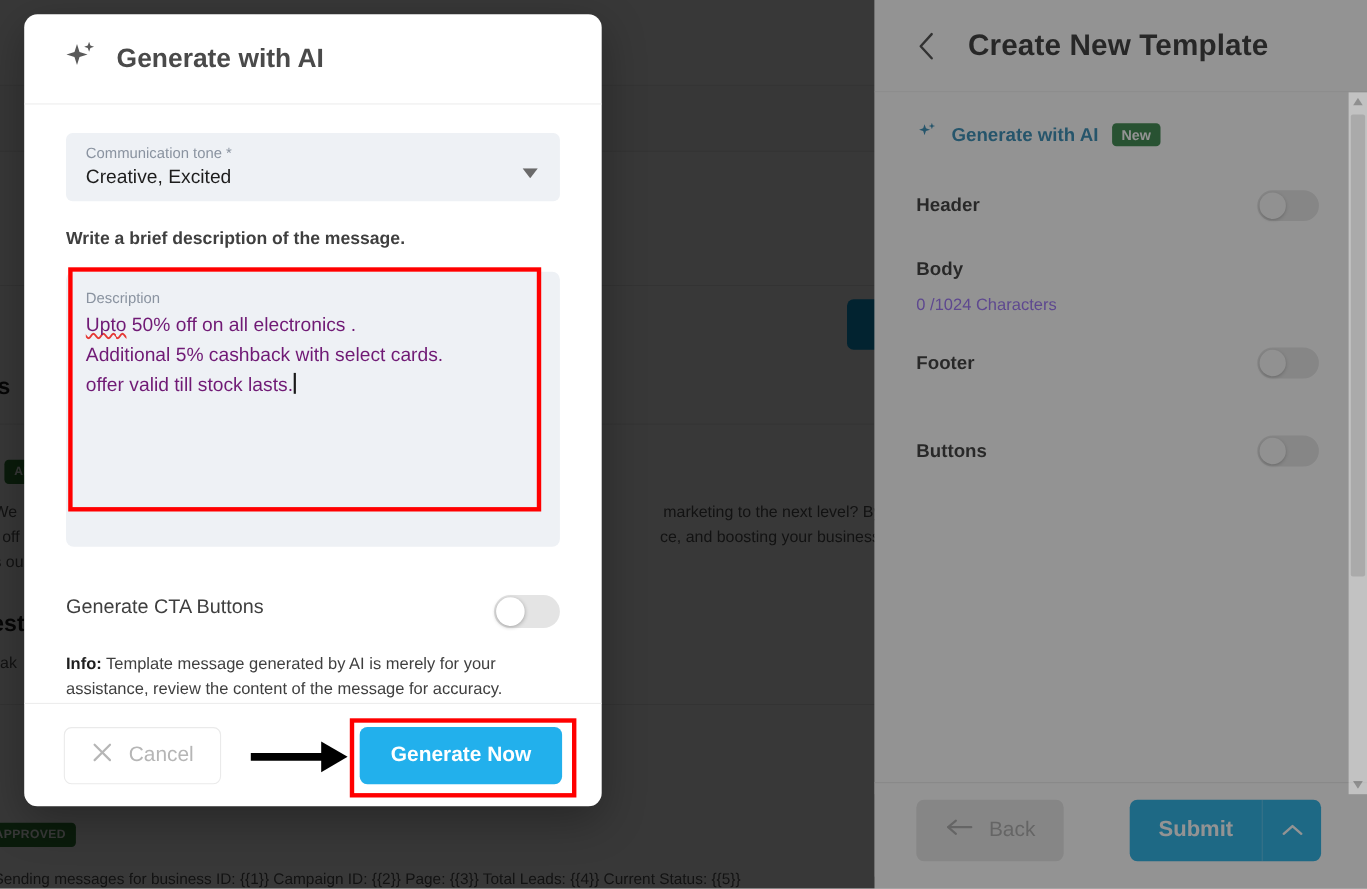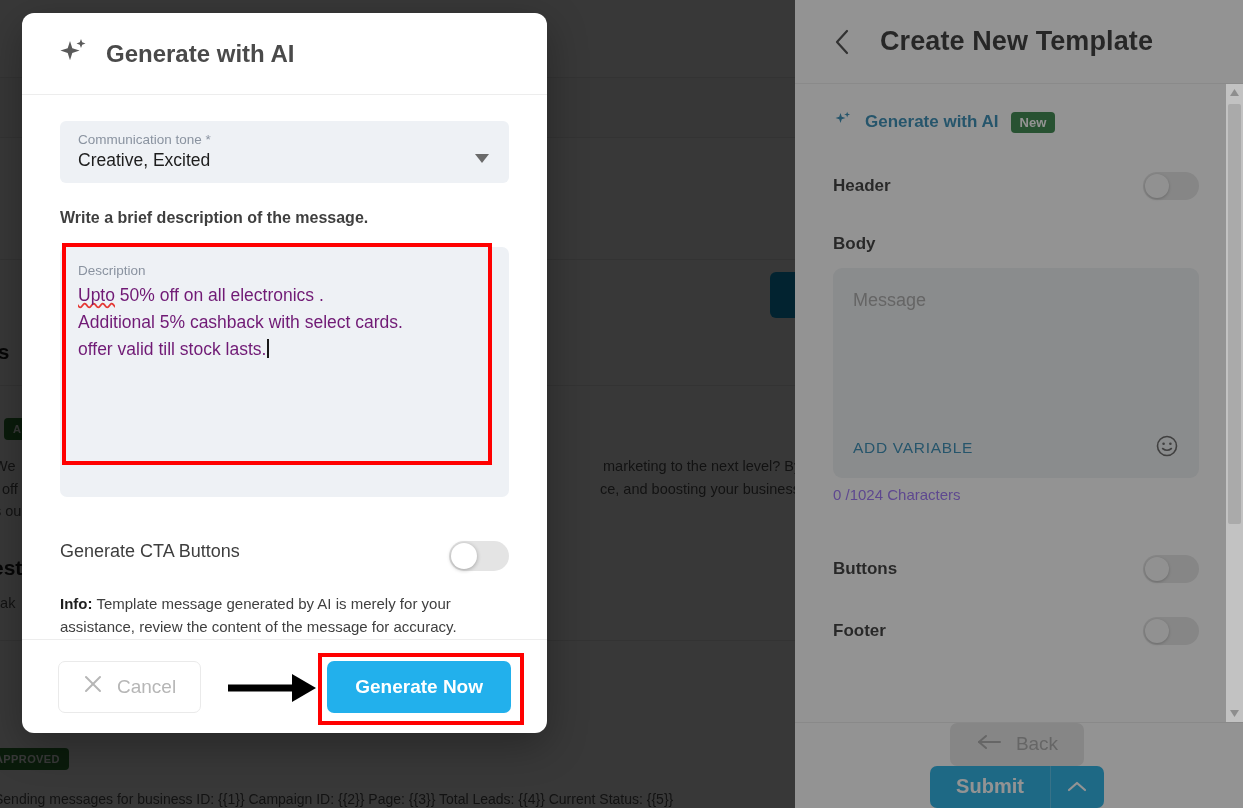--- a/index.html
+++ b/index.html
@@ -117,25 +117,24 @@
   }
   .add-var {
     font-size: 15.5px; color: #1278a8; letter-spacing: .7px; cursor: pointer;
   }
   .char-count {
     text-align: left; font-size: 15px; color: #8b5cf6; margin-bottom: 30px;
   }
 
   
   .drawer-foot {
-    position: absolute; left: 0; bottom: 0; width: 448px; height: 86px;
+    position: absolute; left: 0; bottom: 11px; width: 448px; height: 86px;
     background: #ffffff; border-top: 1px solid #e8e8e8;
     display: flex; align-items: center; justify-content: space-between;
     padding: 0 42px 0 38px;
-    flex-direction: column;
   }
   .btn-back {
     display: flex; align-items: center; gap: 14px;
     background: #e3e3e3; border: none; border-radius: 7px;
     height: 56px; padding: 0 26px;
     font-size: 19px; color: #9c9c9c; font-family: inherit; cursor: pointer;
   }
   .btn-submit {
     display: flex; align-items: stretch;
     background: #00a3e0; border-radius: 7px; height: 56px;
@@ -322,44 +321,30 @@
         <span class="new-chip">New</span>
       </div>
 
       <div class="field-row">
         <span class="field-label">Header</span>
         <span class="sw"></span>
       </div>
 
       <div>
         <div class="field-label" style="margin-bottom:14px;">Body</div>
-        <div class="msg-box">
-          <div class="msg-placeholder">Message</div>
-          <div class="msg-foot">
-            <span class="add-var">ADD VARIABLE</span>
-            <span>
-              <svg width="24" height="24" viewBox="0 0 24 24">
-                <circle cx="12" cy="12" r="9.5" fill="none" stroke="#4a4a4a" stroke-width="1.6"></circle>
-                <circle cx="8.6" cy="9.8" r="1.3" fill="#4a4a4a"></circle>
-                <circle cx="15.4" cy="9.8" r="1.3" fill="#4a4a4a"></circle>
-                <path d="M7.6 14.5 Q12 18 16.4 14.5" fill="none" stroke="#4a4a4a" stroke-width="1.6" stroke-linecap="round"></path>
-              </svg>
-            </span>
-          </div>
-        </div>
         <div class="char-count">0 /1024 Characters</div>
+      </div>
+
+      <div class="field-row">
+        <span class="field-label">Footer</span>
+        <span class="sw"></span>
       </div>
 
       <div class="field-row" style="margin-top:52px;">
         <span class="field-label">Buttons</span>
-        <span class="sw"></span>
-      </div>
-
-      <div class="field-row">
-        <span class="field-label">Footer</span>
         <span class="sw"></span>
       </div>
 
     </div>
 
     <div class="drawer-foot">
       <button class="btn-back">
         <span>
           <svg width="26" height="16" viewBox="0 0 26 16">
             <line x1="24" y1="8" x2="3" y2="8" stroke="#9c9c9c" stroke-width="2" stroke-linecap="round"></line>

